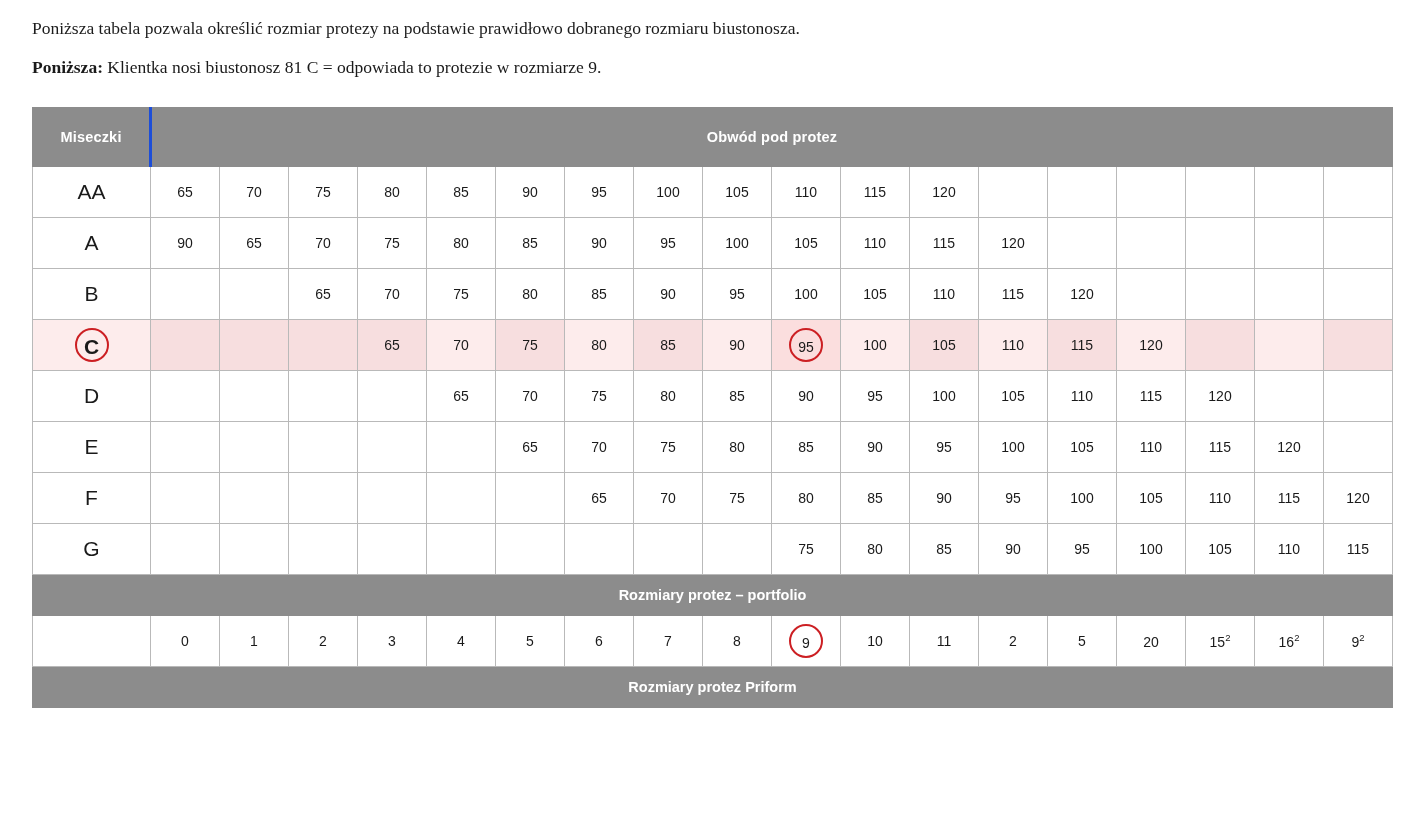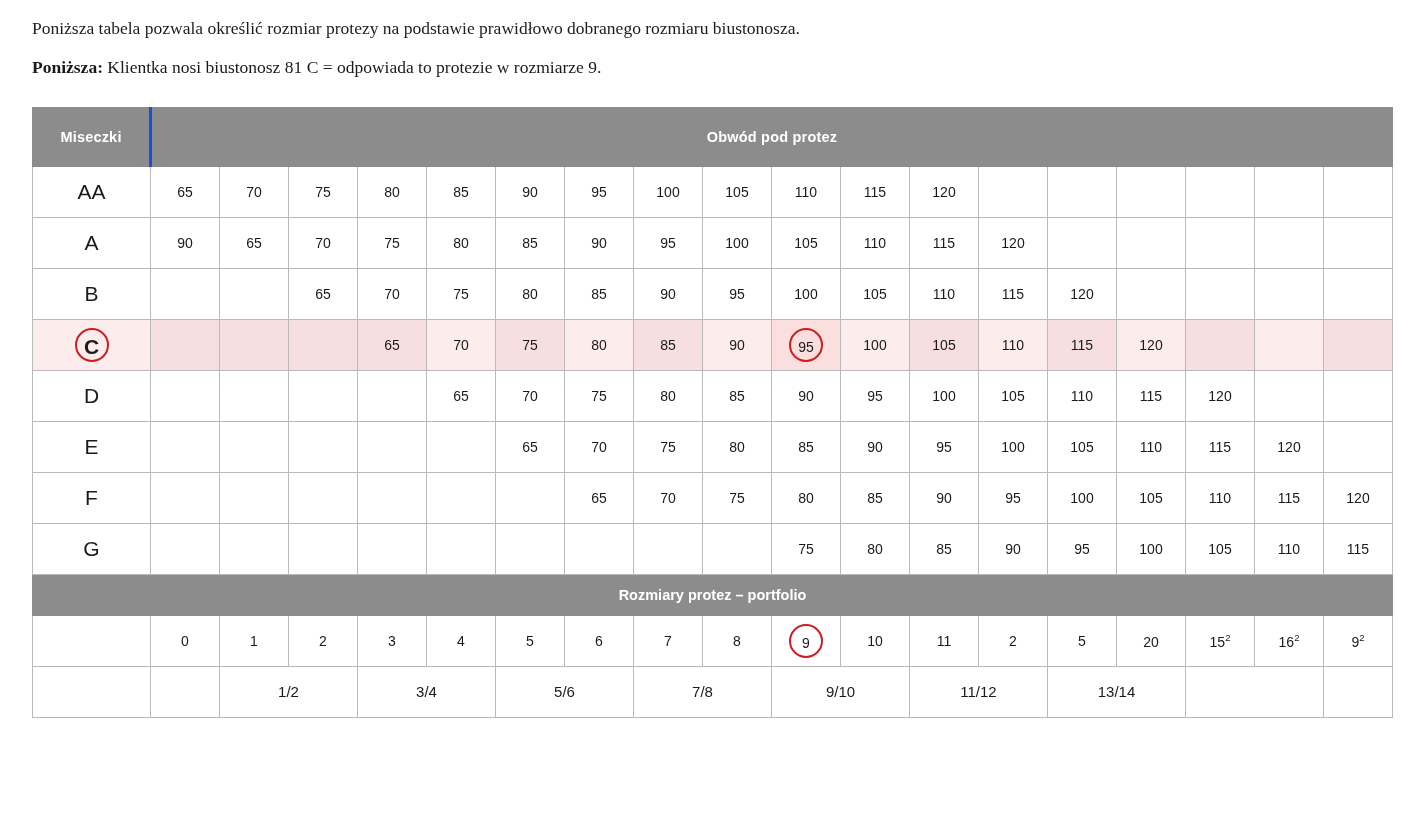--- a/index.html
+++ b/index.html
@@ -362,31 +362,21 @@
         <td>10</td>
         <td class="shade">11</td>
         <td>2</td>
         <td class="shade">5</td>
         <td><span>20</span><sup></sup></td>
         <td class="shade"><span>15</span><sup>2</sup></td>
         <td><span>16</span><sup>2</sup></td>
         <td class="shade"><span>9</span><sup>2</sup></td>
       </tr>
 
-
-      <tr>
-        <td class="blank"></td>
-        <td class="priform shade" colspan="1"></td>
-        <td class="priform shade" colspan="2">1/2</td>
-        <td class="priform shade" colspan="2">3/4</td>
-        <td class="priform" colspan="2">5/6</td>
-        <td class="priform shade" colspan="2">7/8</td>
-        <td class="priform" colspan="2">9/10</td>
-        <td class="priform shade" colspan="2">11/12</td>
-        <td class="priform" colspan="2">13/14</td>
-        <td class="priform shade" colspan="2"></td>
-        <td class="priform" colspan="1"></td>
-      </tr>
+      <tr class="band-head">
+        <th colspan="19">Rozmiary protez Priform</th>
+      </tr>
+
 
     </tbody>
   </table>
 
 </div>
 
 </body></html>

